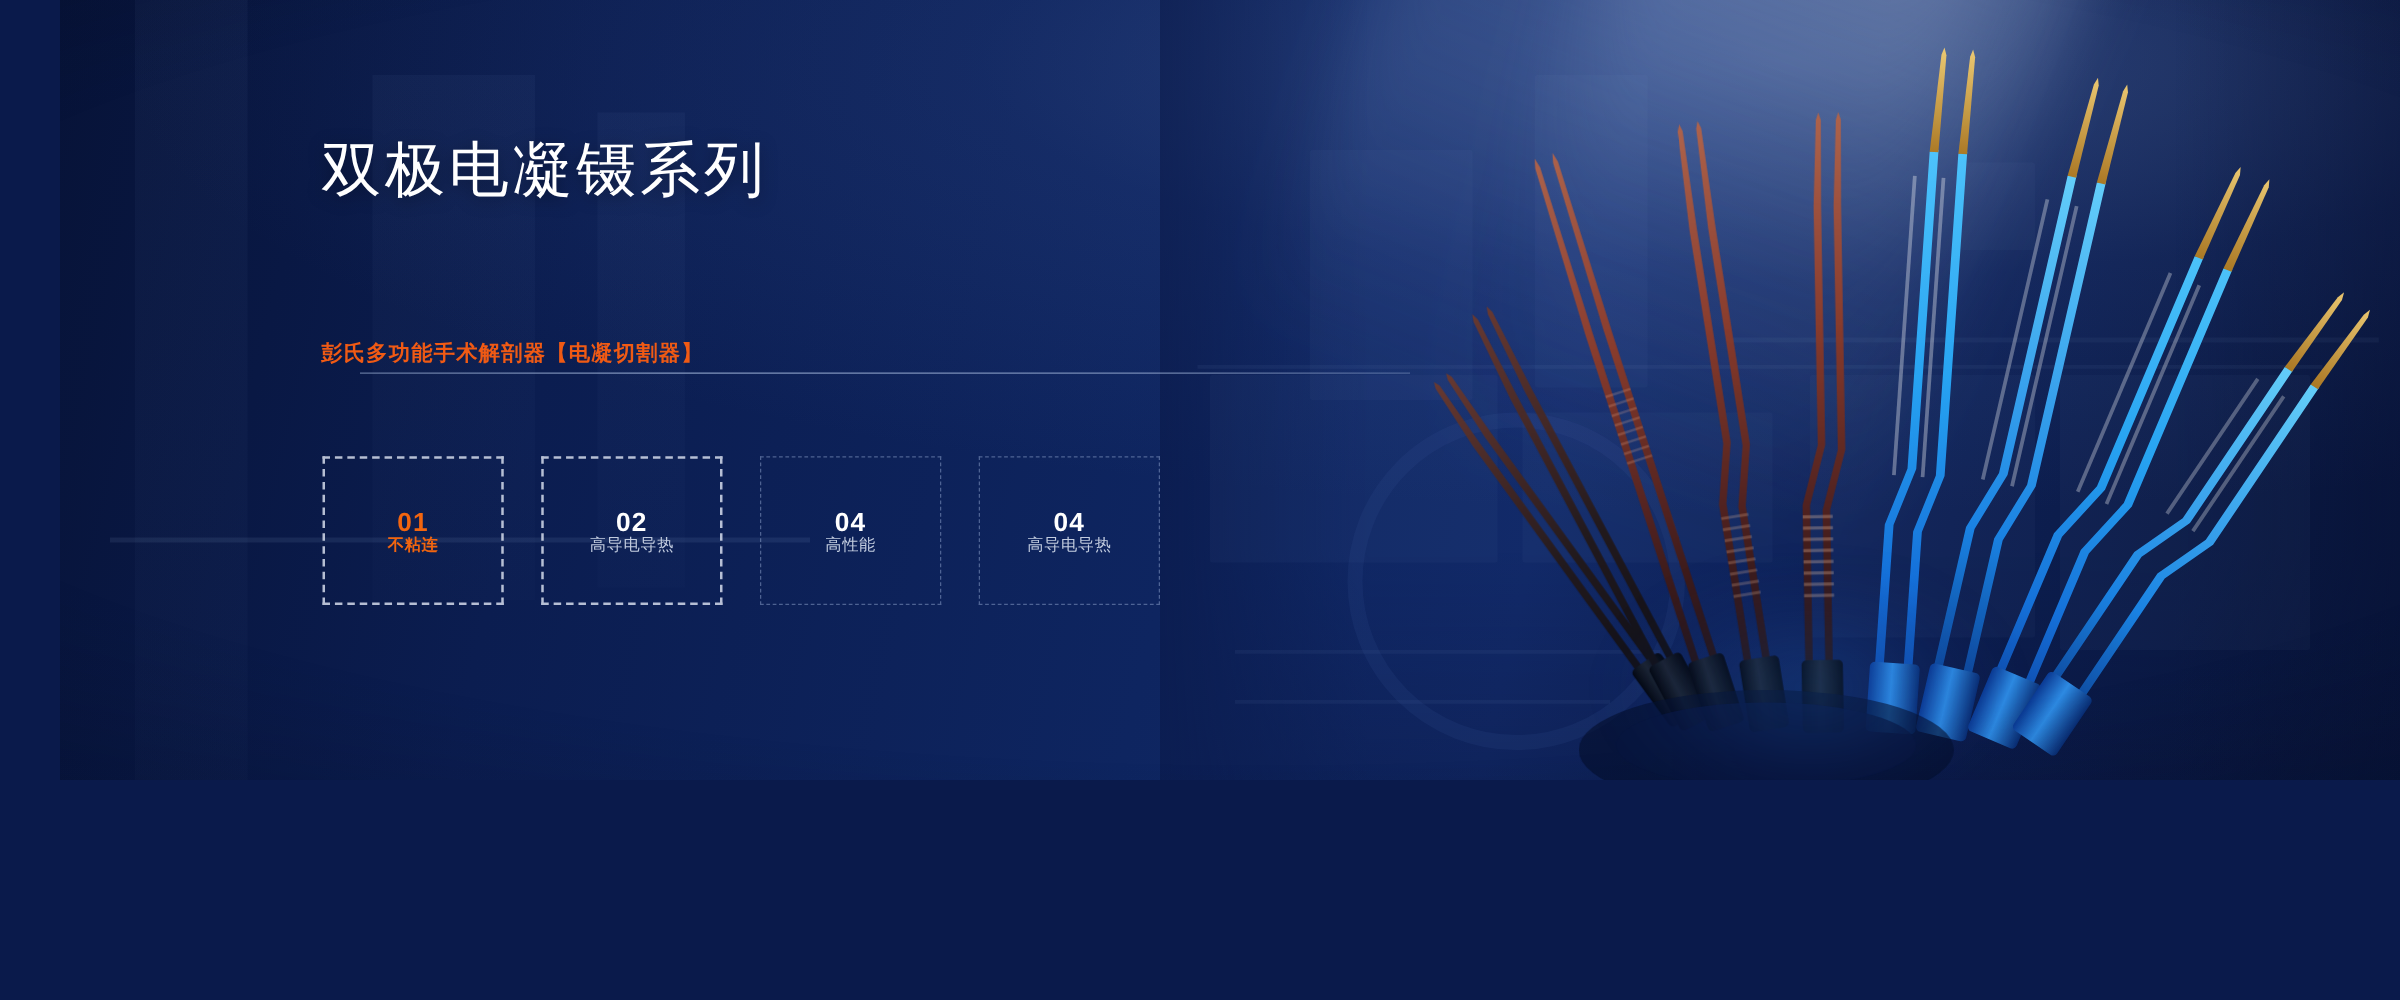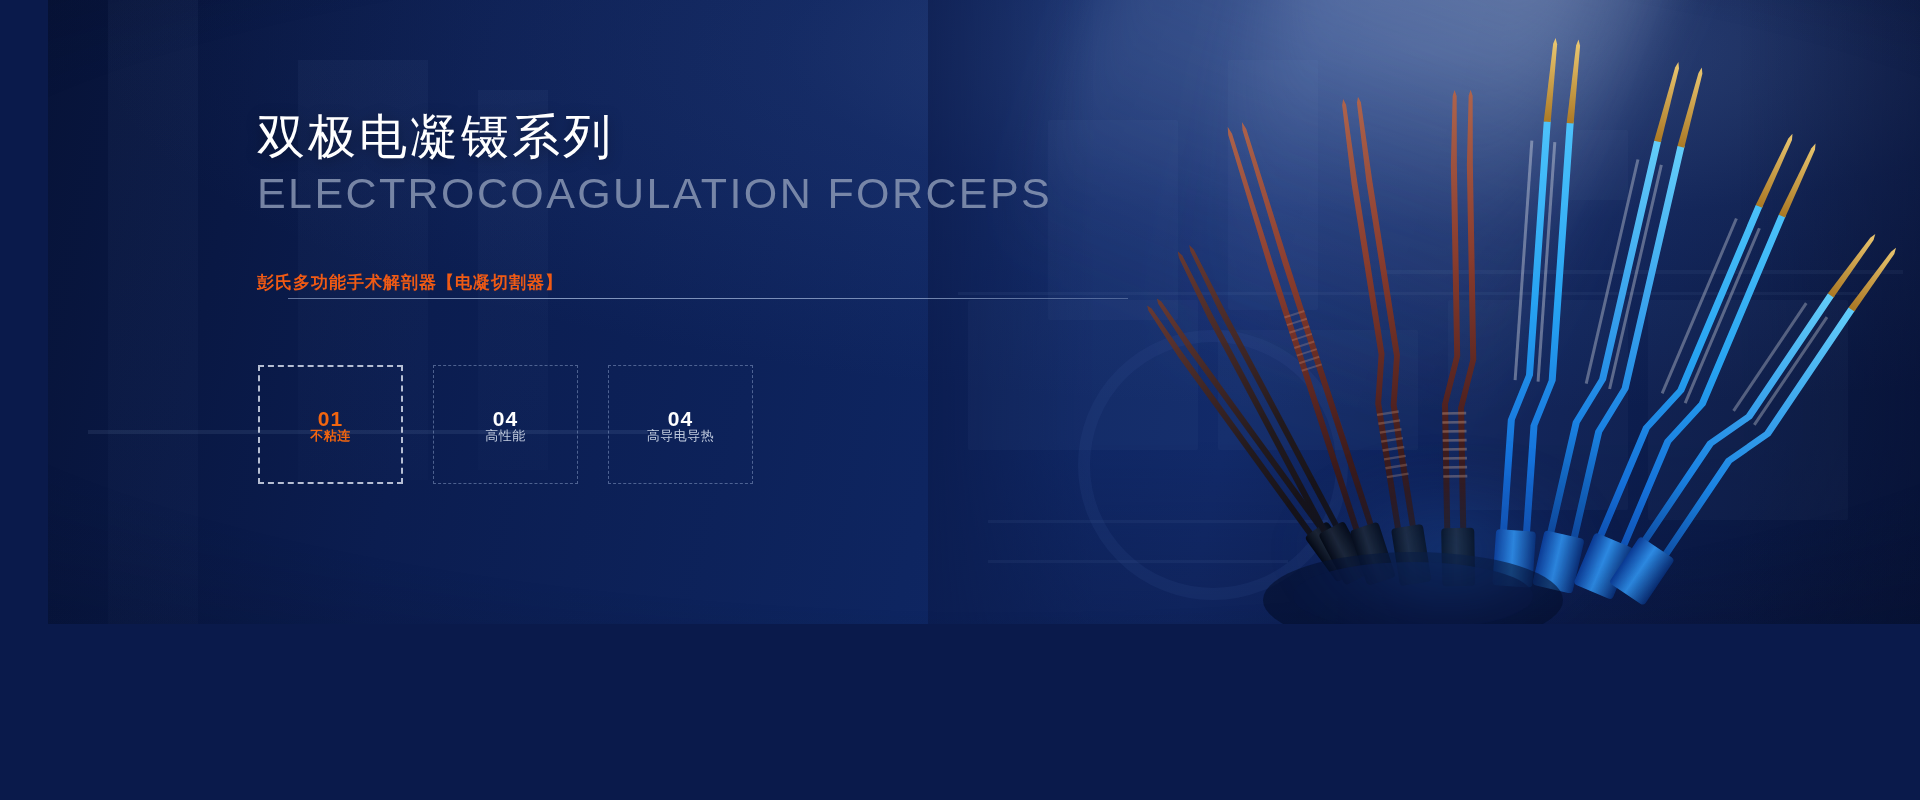--- a/index.html
+++ b/index.html
@@ -319,33 +319,36 @@
       </g>
     </svg>
   </div>
 
   <div class="vignette"></div>
 
   <div class="content">
 
     <h1 class="title-cn">双极电凝镊系列</h1>
 
-    <div class="title-en">ELECTROCOAGULATION FORCEPS</div>
 
     <div class="divider"></div>
 
     <div class="subtitle">彭氏多功能手术解剖器【电凝切割器】</div>
 
     <div class="features">
 
       <div class="feature active">
         <div class="f-num">01</div>
         <div class="f-lbl">不粘连</div>
       </div>
 
+      <div class="feature">
+        <div class="f-num">02</div>
+        <div class="f-lbl">高导电导热</div>
+      </div>
 
       <div class="feature dim">
         <div class="f-num">04</div>
         <div class="f-lbl">高性能</div>
       </div>
 
       <div class="feature dim">
         <div class="f-num">04</div>
         <div class="f-lbl">高导电导热</div>
       </div>

